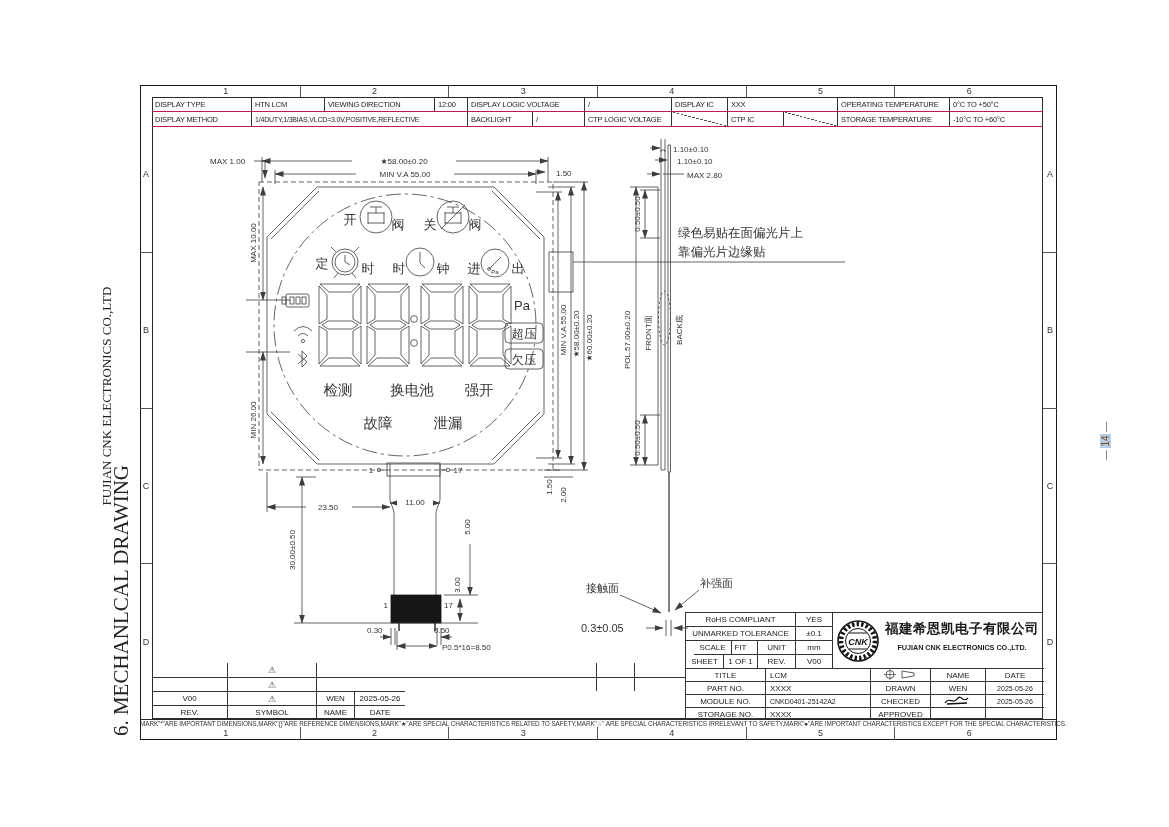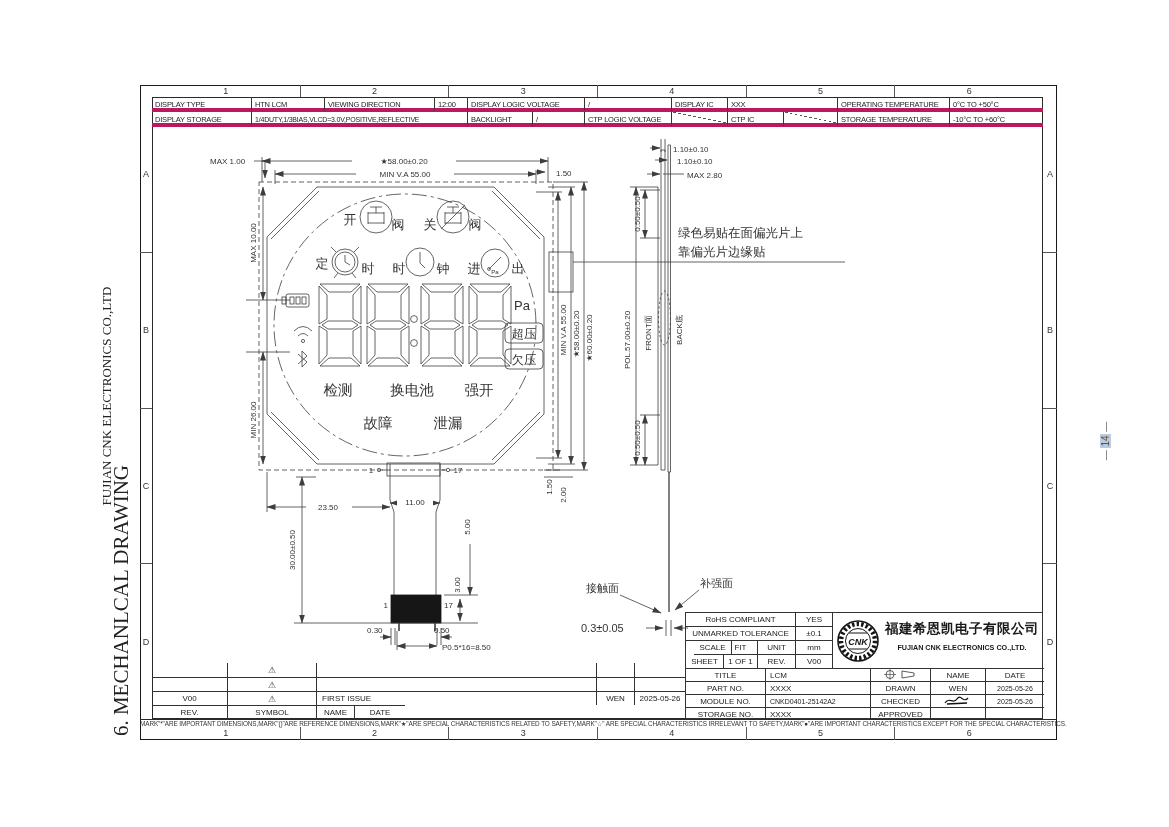--- a/index.html
+++ b/index.html
@@ -9,21 +9,21 @@
   .frame{border:1.6px solid #1a1a1a;}
   .inner{border:1px solid #2a2a2a;}
   .band{display:flex;font-size:9px;color:#333;}
   .band .c{flex:1;text-align:center;line-height:12px;border-left:1px solid #555;}
   .band .c:first-child{border-left:none;}
   .vband{display:flex;flex-direction:column;font-size:9px;color:#333;}
   .vband .c{flex:1;display:flex;align-items:center;justify-content:center;border-top:1px solid #555;}
   .vband .c:first-child{border-top:none;}
   .spec{position:absolute;left:152px;top:97px;width:891px;font-size:7.5px;color:#222;}
   .srow{display:flex;height:15px;line-height:15px;}
-  .srow .cell{border-right:1px solid #333;border-bottom:4px solid #be185d;padding-left:3px;white-space:nowrap;overflow:hidden;box-sizing:border-box;letter-spacing:-0.2px;}
+  .srow .cell{border-right:1px solid #333;border-bottom:1px solid #be185d;padding-left:3px;white-space:nowrap;overflow:hidden;box-sizing:border-box;letter-spacing:-0.2px;}
   .srow .cell:last-child{border-right:none;}
   .diag{background:linear-gradient(to top right,transparent 48.8%,#555 48.8%,#555 51.2%,transparent 51.2%);}
   #draw line,#draw path,#draw polygon,#draw circle,#draw rect,#draw ellipse,#draw polyline{stroke:#3d3d3d;stroke-width:0.8;fill:none;}
   #draw text{fill:#333;stroke:none;font-family:"Liberation Sans",sans-serif;}
   #draw marker path{fill:#3d3d3d;stroke:none;}
   #draw .wbg{fill:#fff;stroke:none;}
   #draw .blk{fill:#161616;stroke:#161616;}
   .dsh{stroke-dasharray:5 3;}
   .dd{stroke-dasharray:15 4 3 4;}
   .de{stroke-dasharray:2.5 2.2;}
@@ -97,21 +97,21 @@
     <div class="cell" style="width:110px">VIEWING  DIRECTION</div>
     <div class="cell" style="width:33px">12:00</div>
     <div class="cell" style="width:117px">DISPLAY  LOGIC  VOLTAGE</div>
     <div class="cell" style="width:87px">/</div>
     <div class="cell" style="width:56px">DISPLAY  IC</div>
     <div class="cell" style="width:110px">XXX</div>
     <div class="cell" style="width:112px">OPERATING  TEMPERATURE</div>
     <div class="cell" style="width:93px">0°C  TO  +50°C</div>
   </div>
   <div class="srow">
-    <div class="cell" style="width:100px">DISPLAY  STORAGE</div>
+    <div class="cell" style="width:100px">DISPLAY  METHOD</div>
     <div class="cell" style="width:216px;font-size:7px;">1/4DUTY,1/3BIAS,VLCD=3.0V,POSITIVE,REFLECTIVE</div>
     <div class="cell" style="width:65px">BACKLIGHT</div>
     <div class="cell" style="width:52px">/</div>
     <div class="cell" style="width:87px">CTP  LOGIC  VOLTAGE</div>
     <div class="cell diag" style="width:56px"></div>
     <div class="cell" style="width:56px">CTP  IC</div>
     <div class="cell diag" style="width:54px"></div>
     <div class="cell" style="width:112px">STORAGE  TEMPERATURE</div>
     <div class="cell" style="width:93px">-10°C  TO  +60°C</div>
   </div>
@@ -419,21 +419,20 @@
   <div class="rrow">
     <div class="rc" style="width:76px"></div>
     <div class="rc tri" style="width:89px">⚠</div>
     <div class="rc" style="width:280px;text-align:left;padding-left:5px;"></div>
     <div class="rc" style="width:38px"></div>
     <div class="rc" style="width:50px;border-right:none;"></div>
   </div>
   <div class="rrow">
     <div class="rc" style="width:76px">V00</div>
     <div class="rc tri" style="width:89px">⚠</div>
-    <div class="rc" style="width:280px;text-align:left;padding-left:5px;">FIRST  ISSUE</div>
     <div class="rc" style="width:38px">WEN</div>
     <div class="rc" style="width:50px;border-right:none;">2025-05-26</div>
   </div>
   <div class="rrow">
     <div class="rc" style="width:76px">REV.</div>
     <div class="rc" style="width:89px">SYMBOL</div>
     <div class="rc" style="width:38px">NAME</div>
     <div class="rc" style="width:50px;border-right:none;">DATE</div>
   </div>
 </div>

